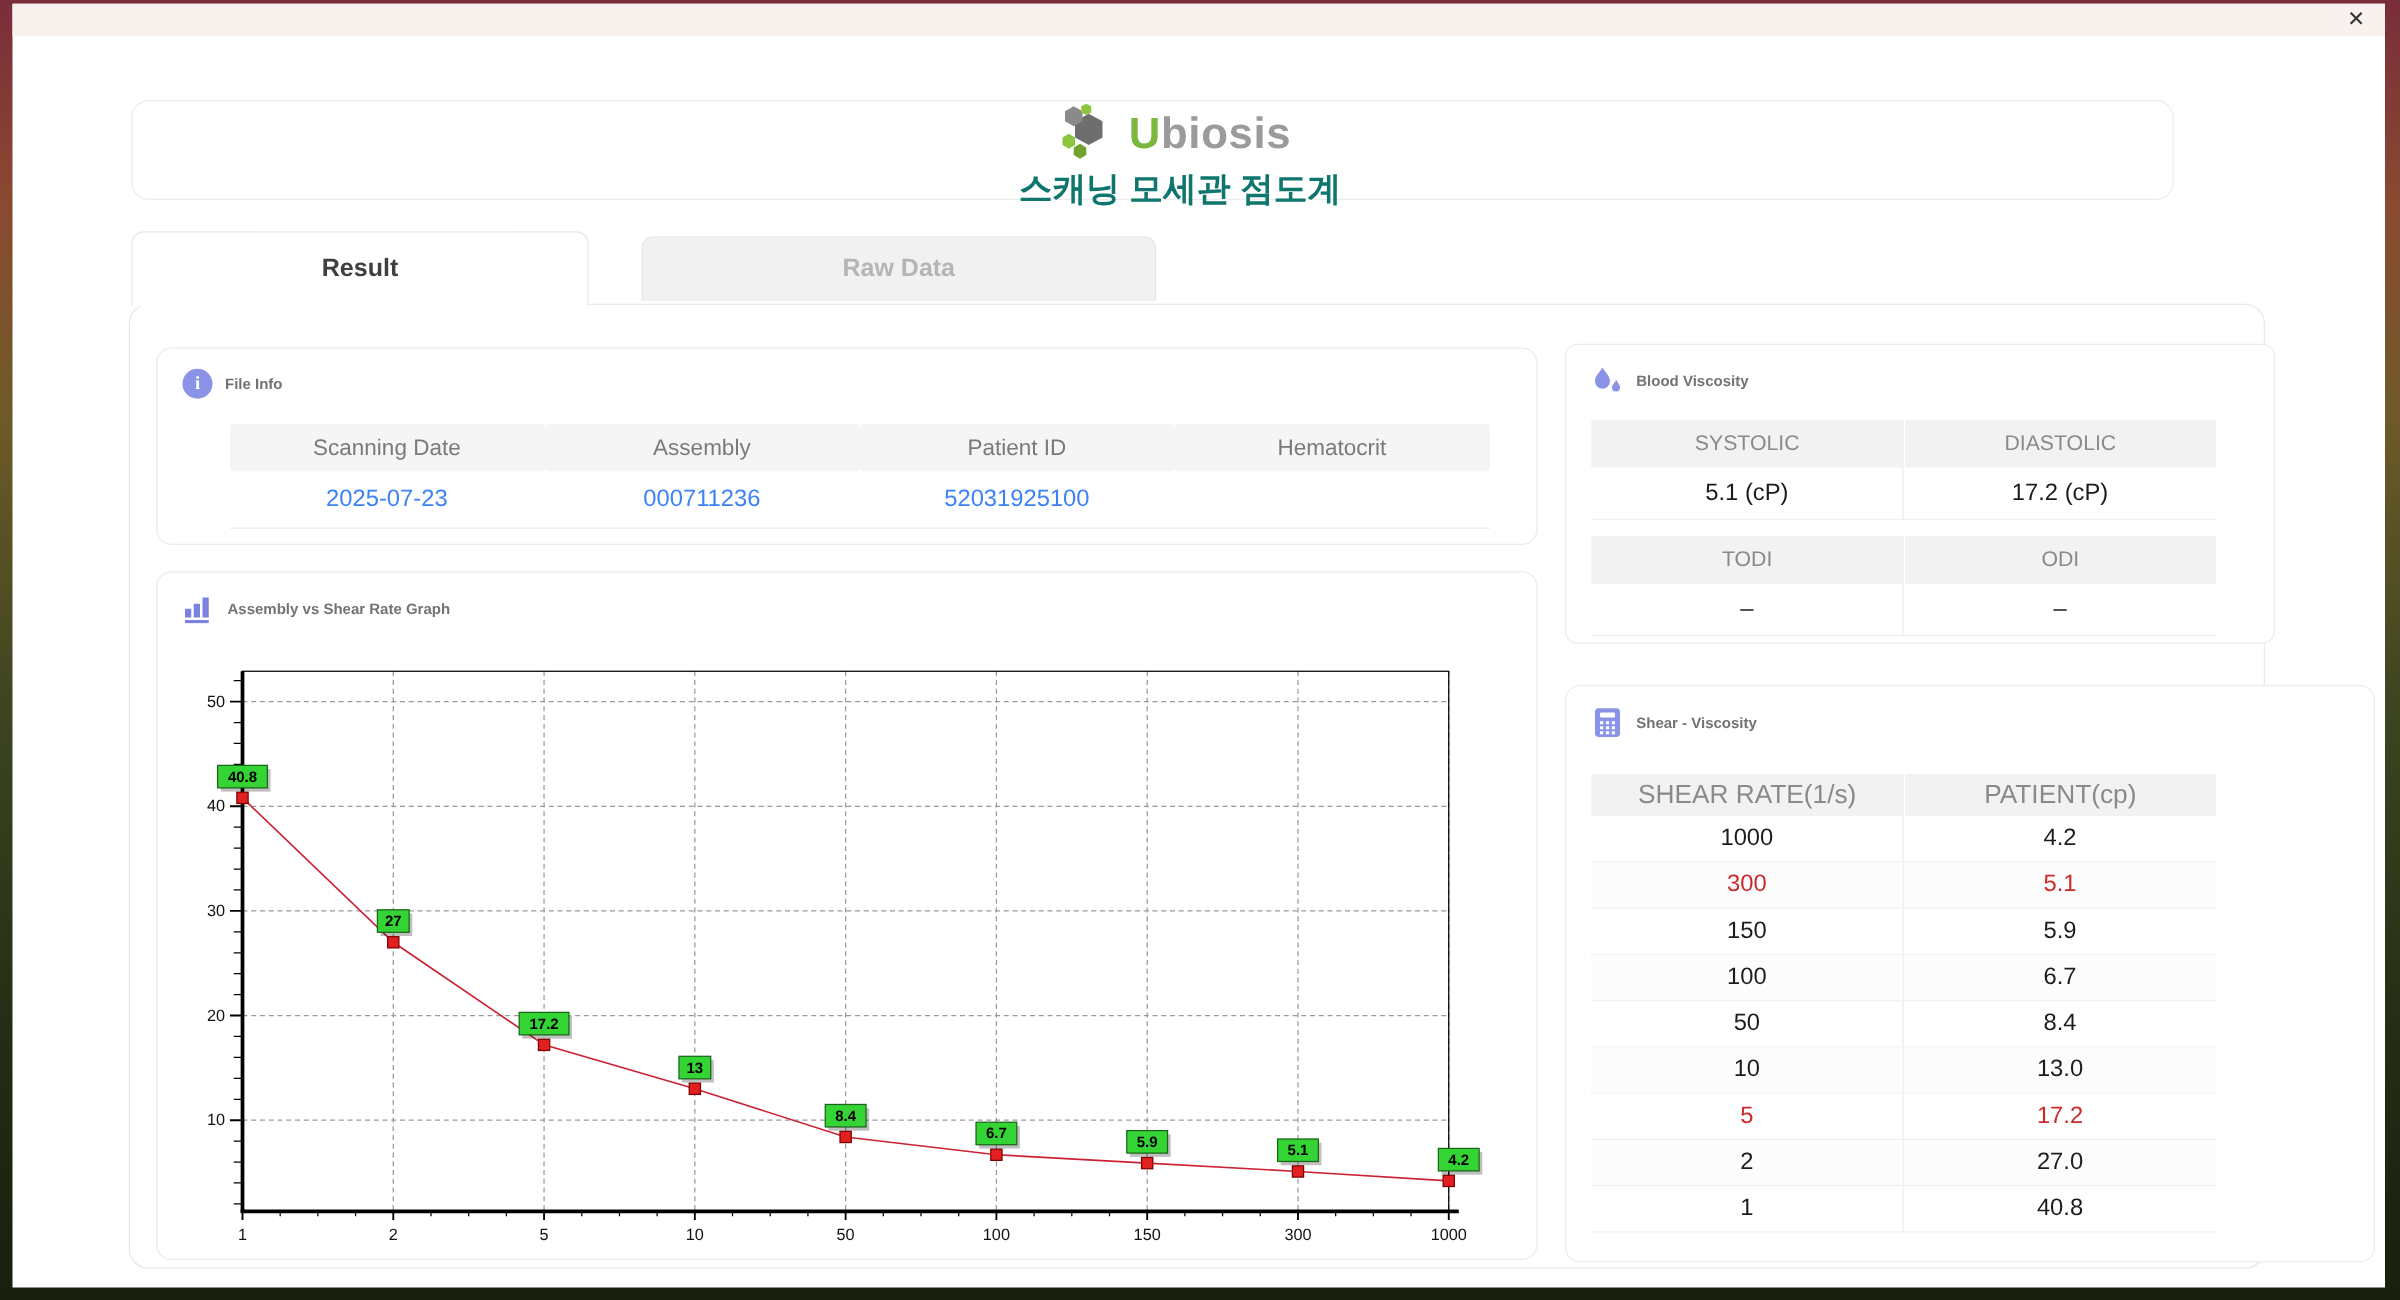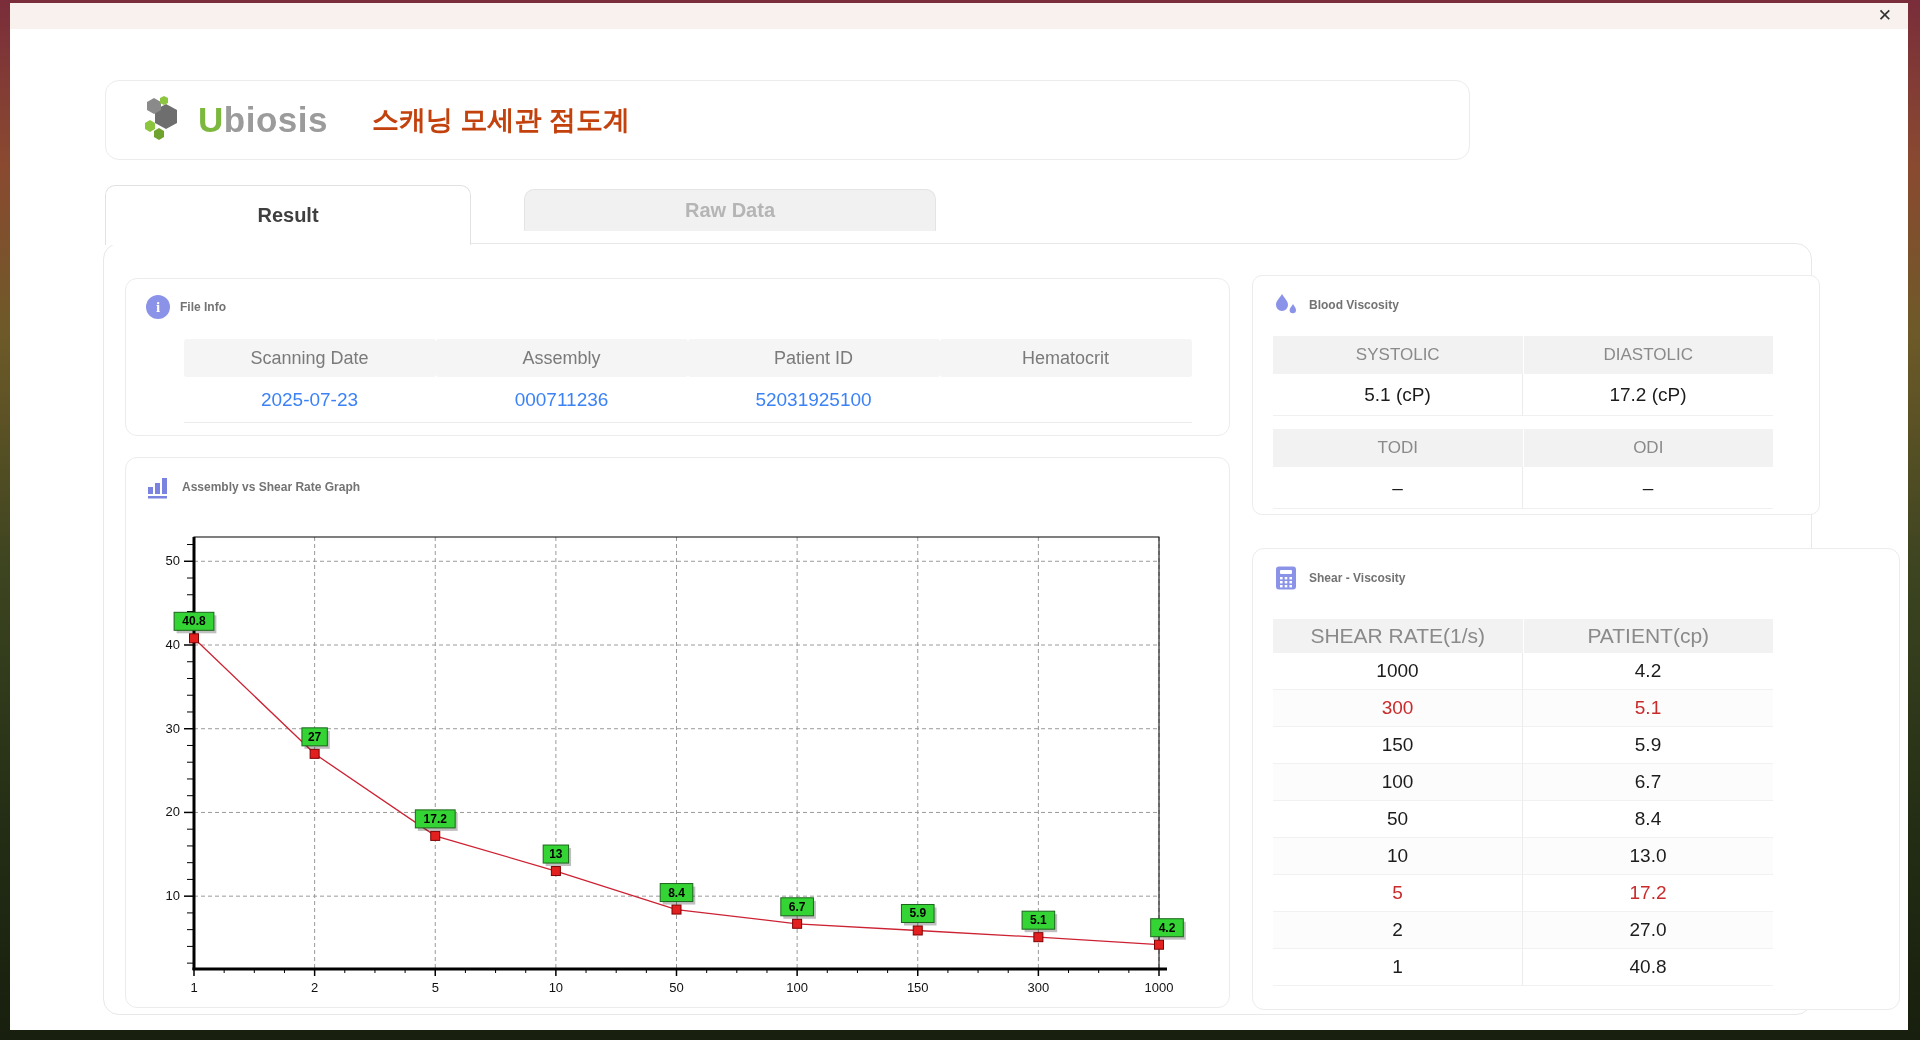--- a/index.html
+++ b/index.html
@@ -4,33 +4,33 @@
 <style>
   * { margin:0; padding:0; box-sizing:border-box; }
   html,body { width:1920px; height:1040px; overflow:hidden;
     font-family:"Liberation Sans","DejaVu Sans",sans-serif; }
   body { background:linear-gradient(180deg,#7a2d3a 0%,#8a4a30 16%,#6e5a28 32%,#3c4420 55%,#232d14 80%,#181f0e 100%); position:relative; }
 
   .window { position:absolute; left:10px; top:3px; width:1898px; height:1027px; background:#ffffff; }
   .titlebar { position:absolute; left:0; top:0; width:100%; height:26px; background:#f8f1ee; }
   .close-btn { position:absolute; right:16px; top:2px; font-size:17px; color:#333; cursor:pointer; line-height:22px; }
 
-  .header-card { position:absolute; left:95px; top:77px; width:1365px; height:80px;
-    border:1px solid #ececec; border-radius:14px; background:#fff; display:flex; align-items:center; }
+  .header-card { position:absolute; left:95px; top:77px; width:1634px; height:80px;
+    border:1px solid #ececec; border-radius:14px; background:#fff; display:flex; align-items:center;flex-direction:column; }
   .brand { display:flex; align-items:center; margin-left:34px; }
   .brand svg { margin-right:6px; }
   .brand-text { font-size:35px; font-weight:600; letter-spacing:0.5px; }
   .brand-u { color:#7cb83e; }
   .brand-rest { color:#9b9b9b; }
-  .app-title { margin-left:44px; font-size:27px; font-weight:bold; color:#c2410c;text-align:center; }
+  .app-title { margin-left:44px; font-size:27px; font-weight:bold; color:#0f766e;text-align:center; }
 
   .tab { position:absolute; height:60px; border-radius:10px 10px 0 0; display:flex; align-items:center; justify-content:center;
     font-size:20px; font-weight:bold; cursor:pointer; }
   .tab-result { left:95px; top:182px; width:366px; background:#fff; border:1px solid #e2e2e2; border-bottom:none; color:#3f3f3f; z-index:3; }
-  .tab-raw { left:514px; top:186px; width:412px; height:42px; background:#f1f1f2; border:1px solid #e4e4e4; border-bottom:none; color:#b5b5b5; z-index:1; }
+  .tab-raw { left:503px; top:186px; width:412px; height:52px; background:#f1f1f2; border:1px solid #e4e4e4; border-bottom:none; color:#b5b5b5; z-index:1; }
 
   .container { position:absolute; left:93px; top:240px; width:1709px; height:772px;
     border:1px solid #e8e8e8; border-radius:16px; background:#fff; z-index:2; }
 
   .card { position:absolute; border:1px solid #ececec; border-radius:12px; background:#fff; }
   .card-file-info { left:115px; top:275px; width:1105px; height:158px; z-index:4; }
   .card-graph     { left:115px; top:454px; width:1105px; height:551px; z-index:4; }
   .card-blood     { left:1242px; top:272px; width:568px; height:240px; z-index:4;border-radius:10px; }
   .card-shear     { left:1242px; top:545px; width:648px; height:462px; z-index:4; }
 

